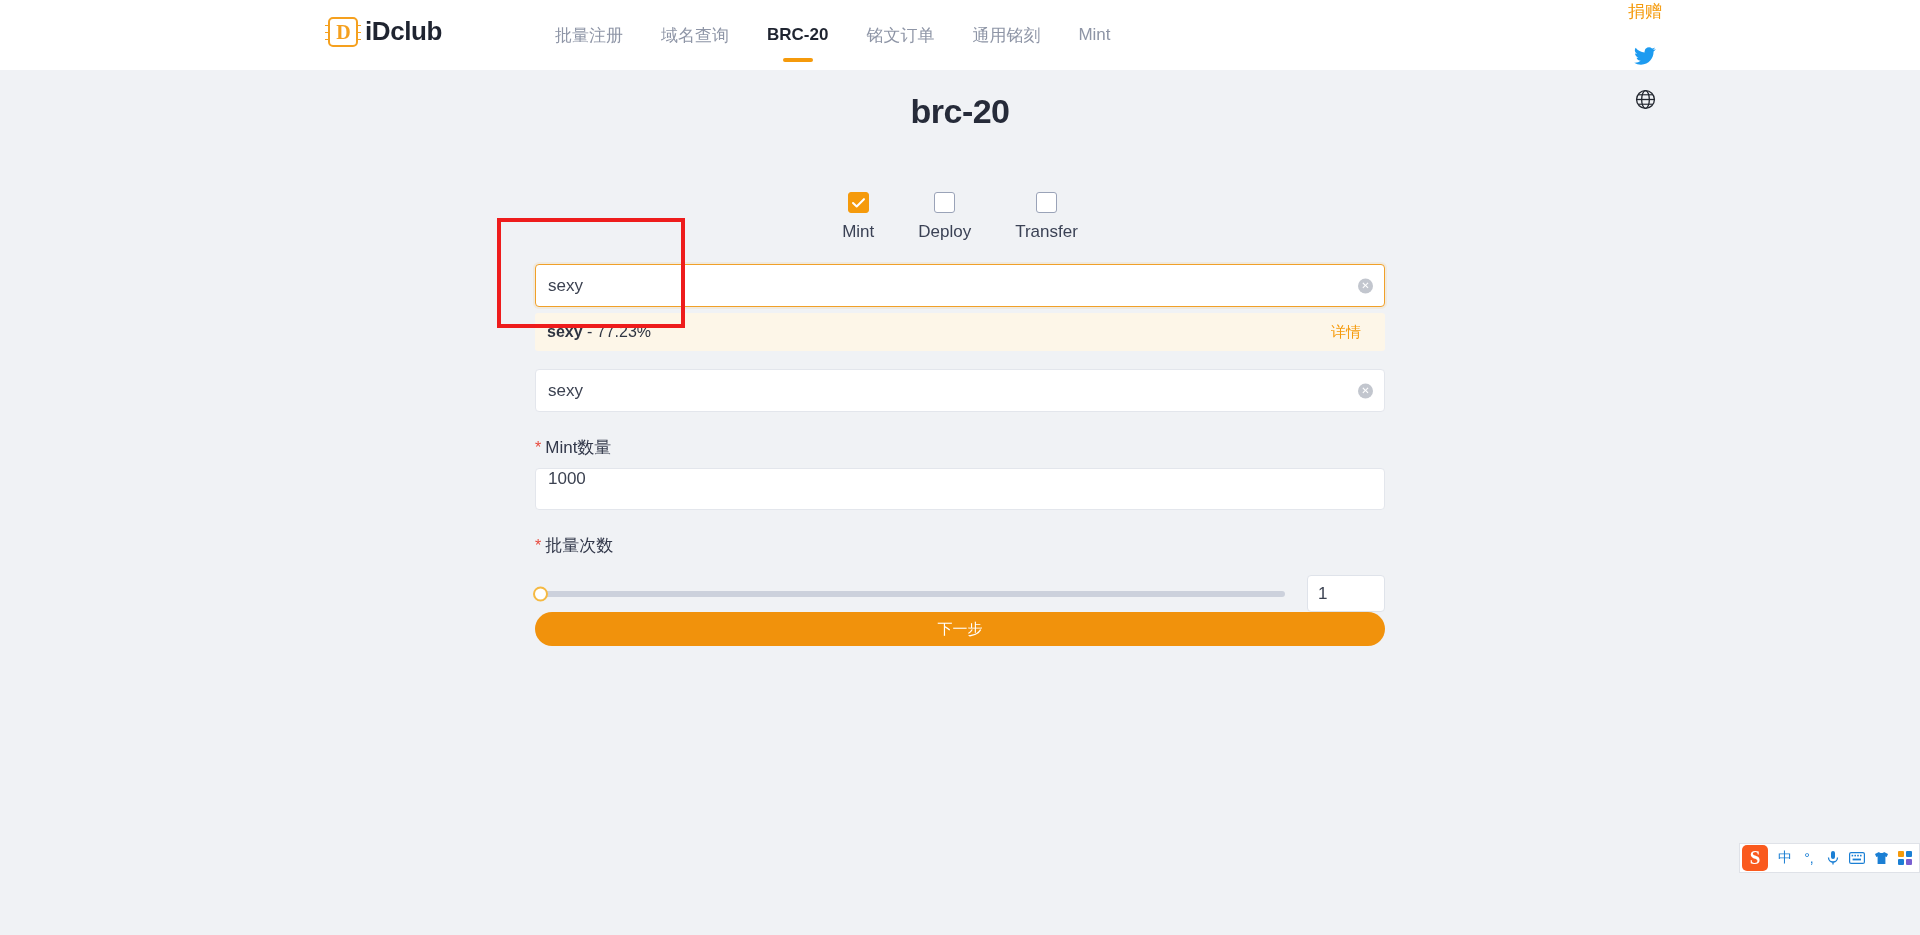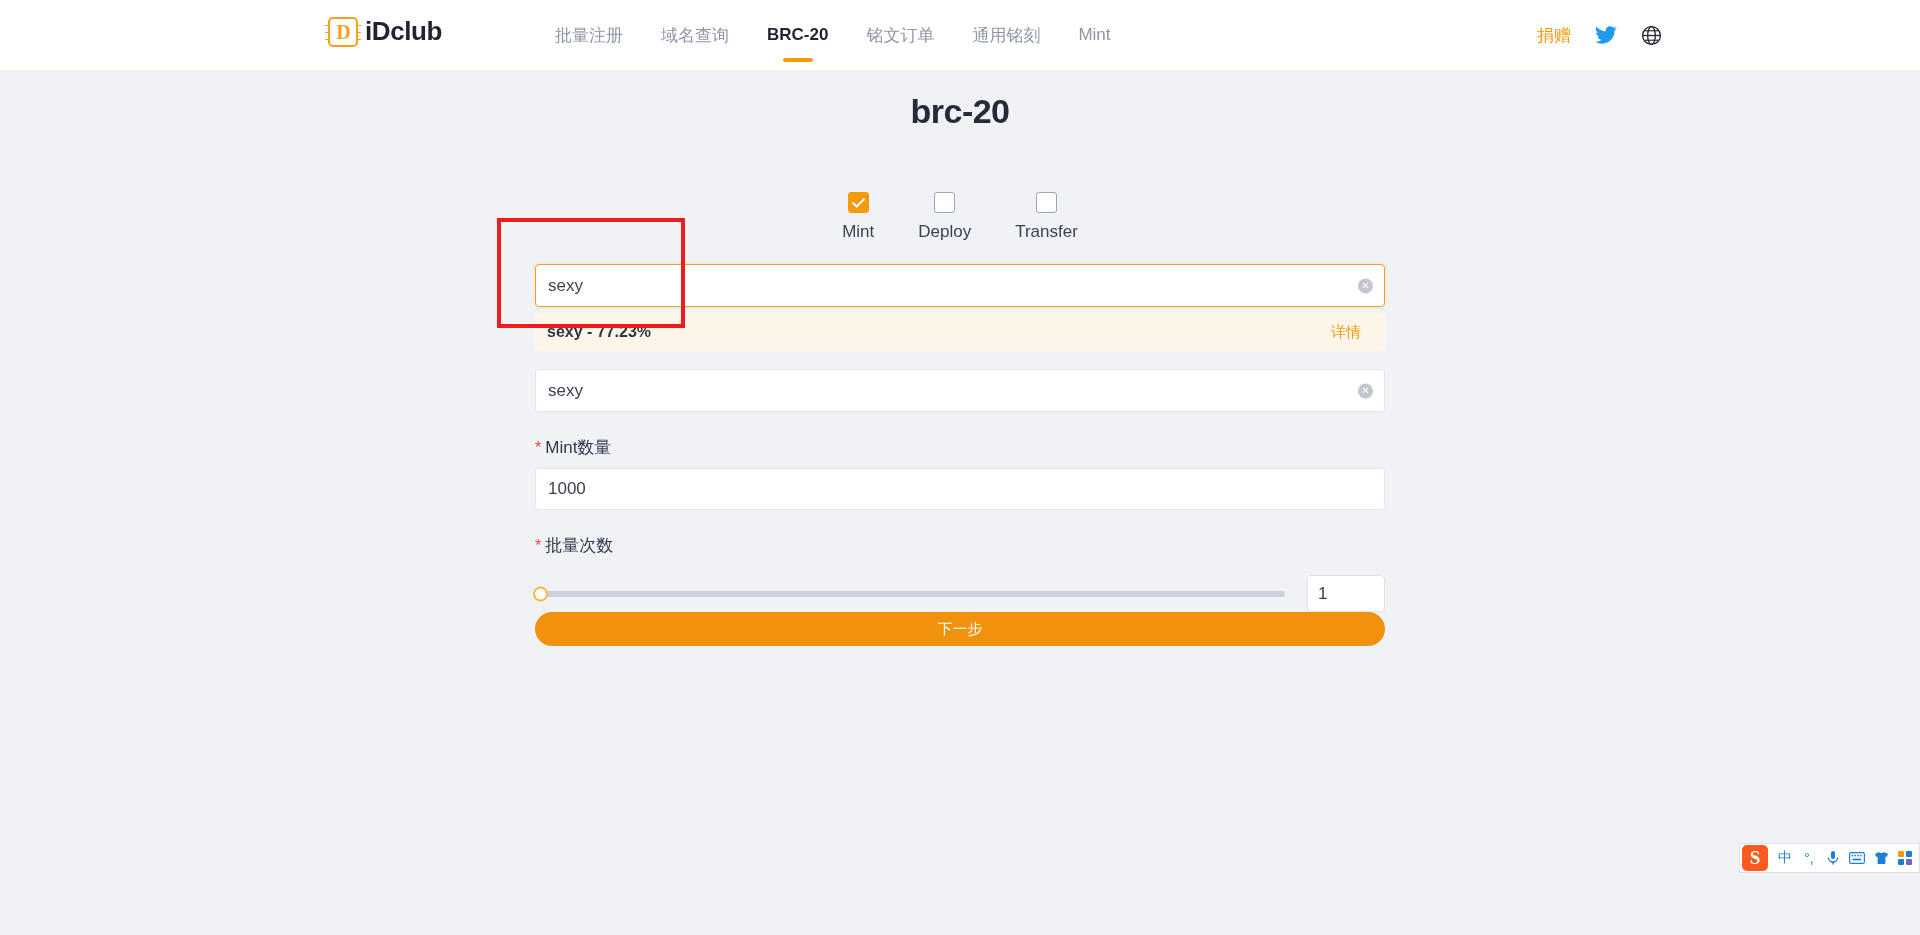--- a/index.html
+++ b/index.html
@@ -56,21 +56,21 @@
   }
   .nav-item.active { color: #1f2430; font-weight: 700; }
   .nav-item.active::after {
     content: ""; position: absolute;
     bottom: 8px; left: 50%; transform: translateX(-50%);
     width: 30px; height: 4px; background: #f59a0b; border-radius: 2px;
   }
 
   .header-right {
     position: absolute; right: 258px; top: 0;
-    height: 70px; display: flex; align-items: center; gap: 24px;
+    height: 70px; display: flex; align-items: center; gap: 24px; flex-direction: column;
   }
   .donate-link {
     font-size: 17px; color: #f59a0b; cursor: pointer; white-space: nowrap;
   }
   .icon-btn { cursor: pointer; display: flex; align-items: center; }
 
   
   .main { position: absolute; top: 70px; left: 0; width: 1920px; }
 
   .page-title {
@@ -129,21 +129,21 @@
     border-radius: 3px;
     padding: 0;
     z-index: 5;
   }
   .dd-item {
     height: 38px; display: flex; align-items: center;
     justify-content: space-between;
     padding: 0 24px 0 12px; cursor: pointer;
   }
   .dd-name { font-size: 16px; color: #2f3542; font-weight: 600; }
-  .dd-name .pct { font-weight: 700; }
+  .dd-name .pct { font-weight: 400; }
   .dd-detail { font-size: 15px; color: #f59a0b; cursor: pointer; }
 
   .plain-field {
     margin-top: 62px;
     position: relative;
     height: 43px; background: #fff;
     border: 1px solid #e3e6ec; border-radius: 4px;
     display: flex; align-items: center; padding: 0 36px 0 12px;
   }
   .plain-field .val { font-size: 17px; color: #3c4251; }
@@ -151,21 +151,21 @@
   .lbl {
     margin-top: 24px; margin-bottom: 9px;
     font-size: 17px; color: #32384a;
     display: flex; align-items: center; gap: 4px;
   }
   .req { color: #e8483b; font-size: 16px; line-height: 1; }
 
   .txt-field {
     height: 42px; background: #fff;
     border: 1px solid #e3e6ec; border-radius: 4px;
-    display: flex; align-items: center; padding: 0 12px;
+    display: flex; align-items: flex-start; padding: 0 12px;
   }
   .txt-field .val { font-size: 17px; color: #3c4251; }
 
   .slider-row {
     margin-top: 18px; display: flex; align-items: center; gap: 22px;
   }
   .slider-track-wrap {
     position: relative; flex: 1; height: 20px;
     display: flex; align-items: center;
   }

